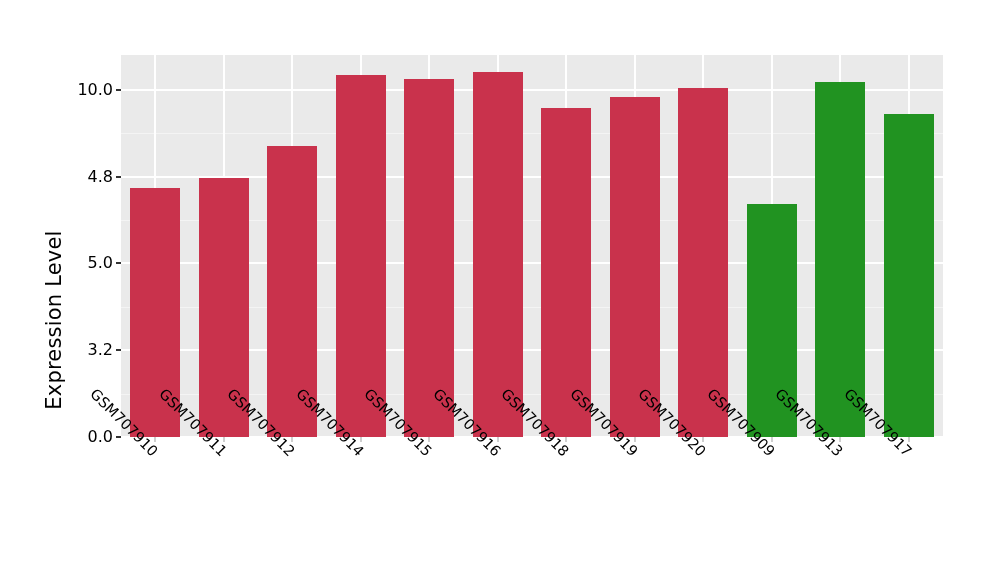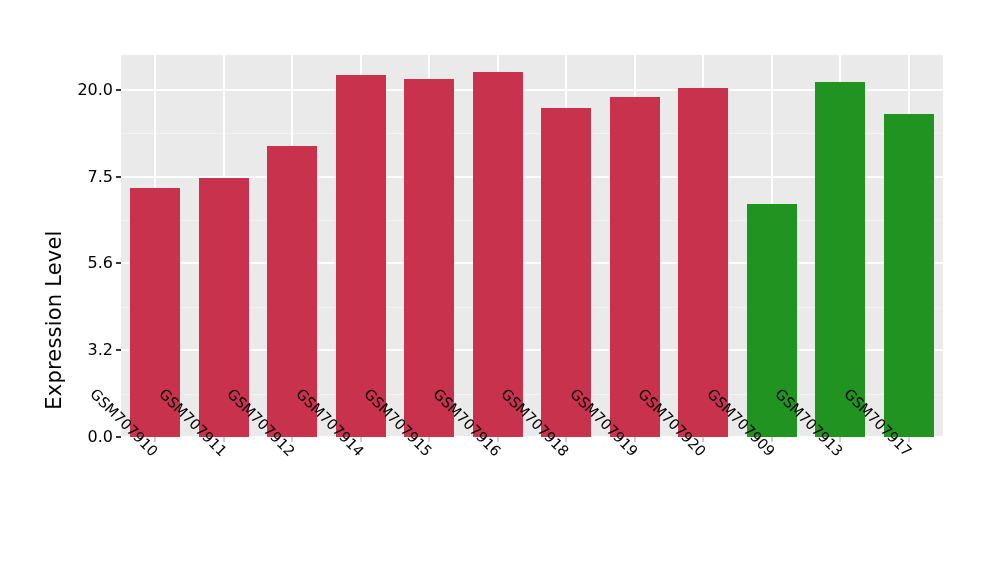--- a/index.html
+++ b/index.html
@@ -138,29 +138,29 @@
   <div id="y-tick-layer">
       <div class="y-tick" style="top: 437px; width: 121px; right: 879px;">
         <div class="y-tick-label">0.0</div>
         <div class="y-tick-mark" style="background: rgb(51, 51, 51);"></div>
       </div>
       <div class="y-tick" style="top: 350.182px; width: 121px; right: 879px;">
         <div class="y-tick-label">3.2</div>
         <div class="y-tick-mark" style="background: rgb(51, 51, 51);"></div>
       </div>
       <div class="y-tick" style="top: 263.364px; width: 121px; right: 879px;">
-        <div class="y-tick-label">5.6</div>
+        <div class="y-tick-label">5.0</div>
         <div class="y-tick-mark" style="background: rgb(51, 51, 51);"></div>
       </div>
       <div class="y-tick" style="top: 176.545px; width: 121px; right: 879px;">
-        <div class="y-tick-label">7.5</div>
+        <div class="y-tick-label">4.8</div>
         <div class="y-tick-mark" style="background: rgb(51, 51, 51);"></div>
       </div>
       <div class="y-tick" style="top: 89.7273px; width: 121px; right: 879px;">
-        <div class="y-tick-label">20.0</div>
+        <div class="y-tick-label">10.0</div>
         <div class="y-tick-mark" style="background: rgb(51, 51, 51);"></div>
       </div>
     </div>
 
   <div id="panel" style="left: 121px; top: 55px; width: 822px; height: 382px; background: rgb(234, 234, 234);">
       <div class="grid-major-h" style="top: 381px; background: rgb(255, 255, 255);"></div>
       <div class="grid-major-h" style="top: 294.182px; background: rgb(255, 255, 255);"></div>
       <div class="grid-major-h" style="top: 207.364px; background: rgb(255, 255, 255);"></div>
       <div class="grid-major-h" style="top: 120.545px; background: rgb(255, 255, 255);"></div>
       <div class="grid-major-h" style="top: 33.7273px; background: rgb(255, 255, 255);"></div>

